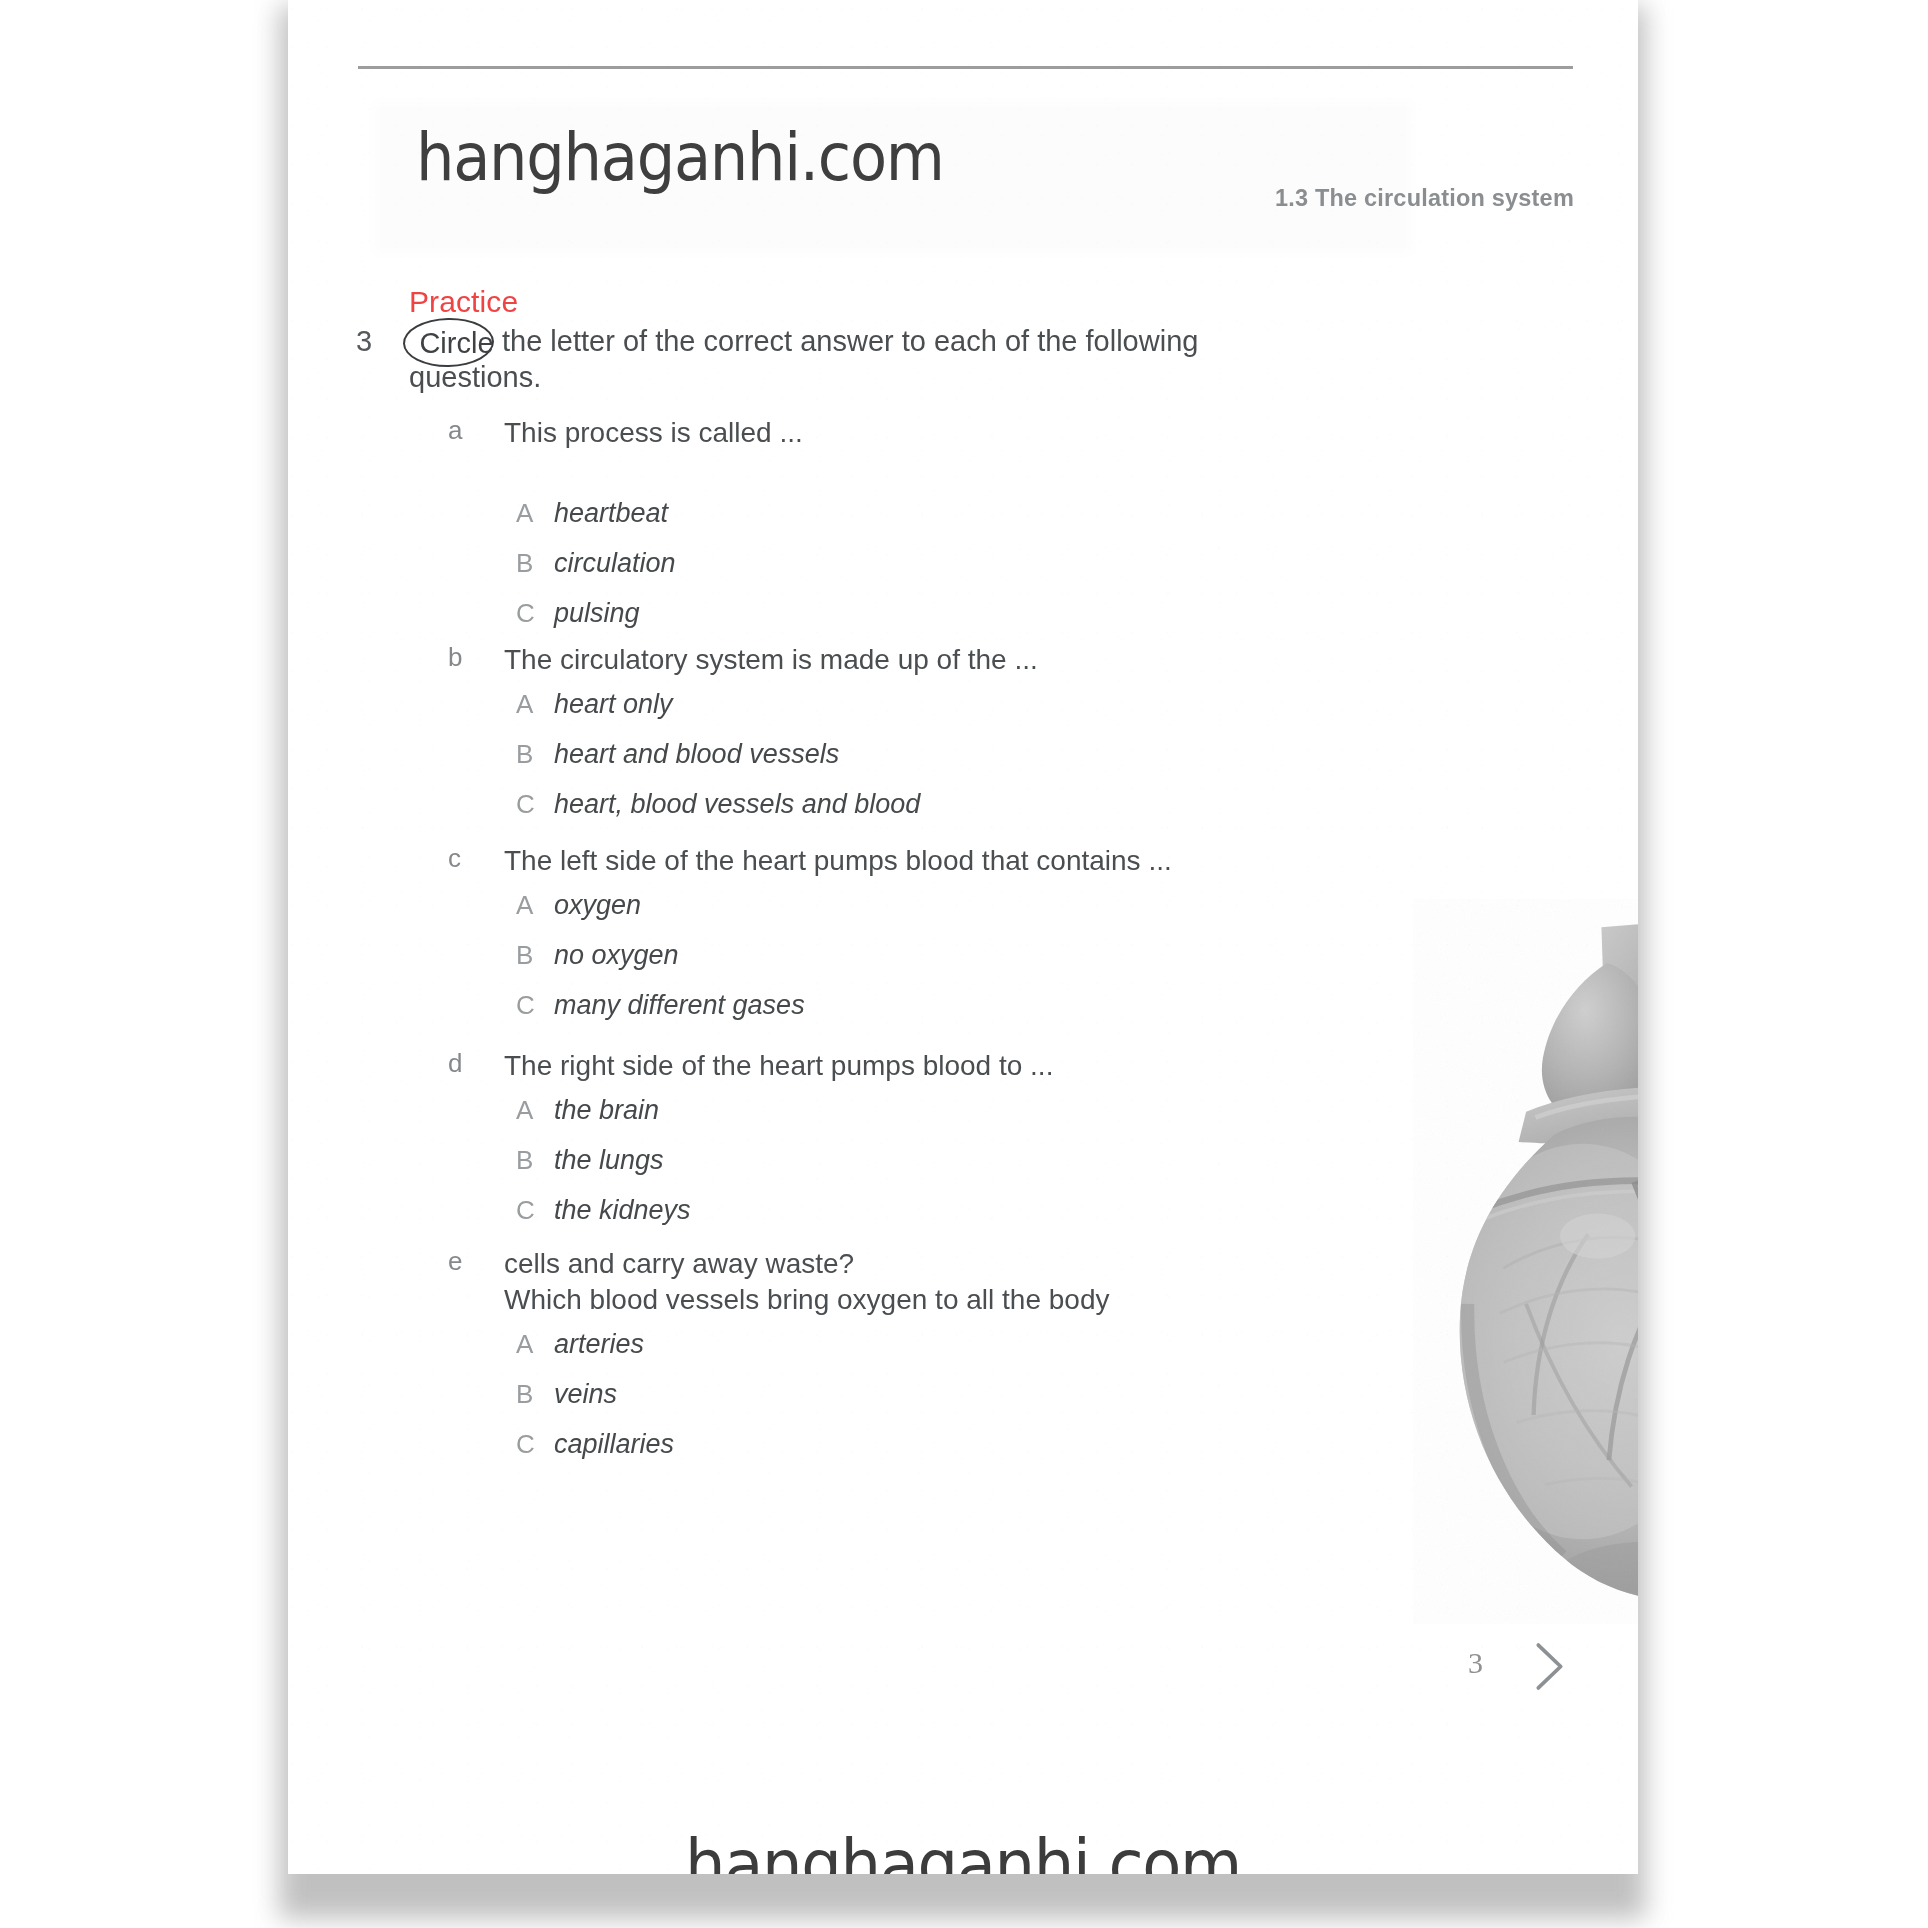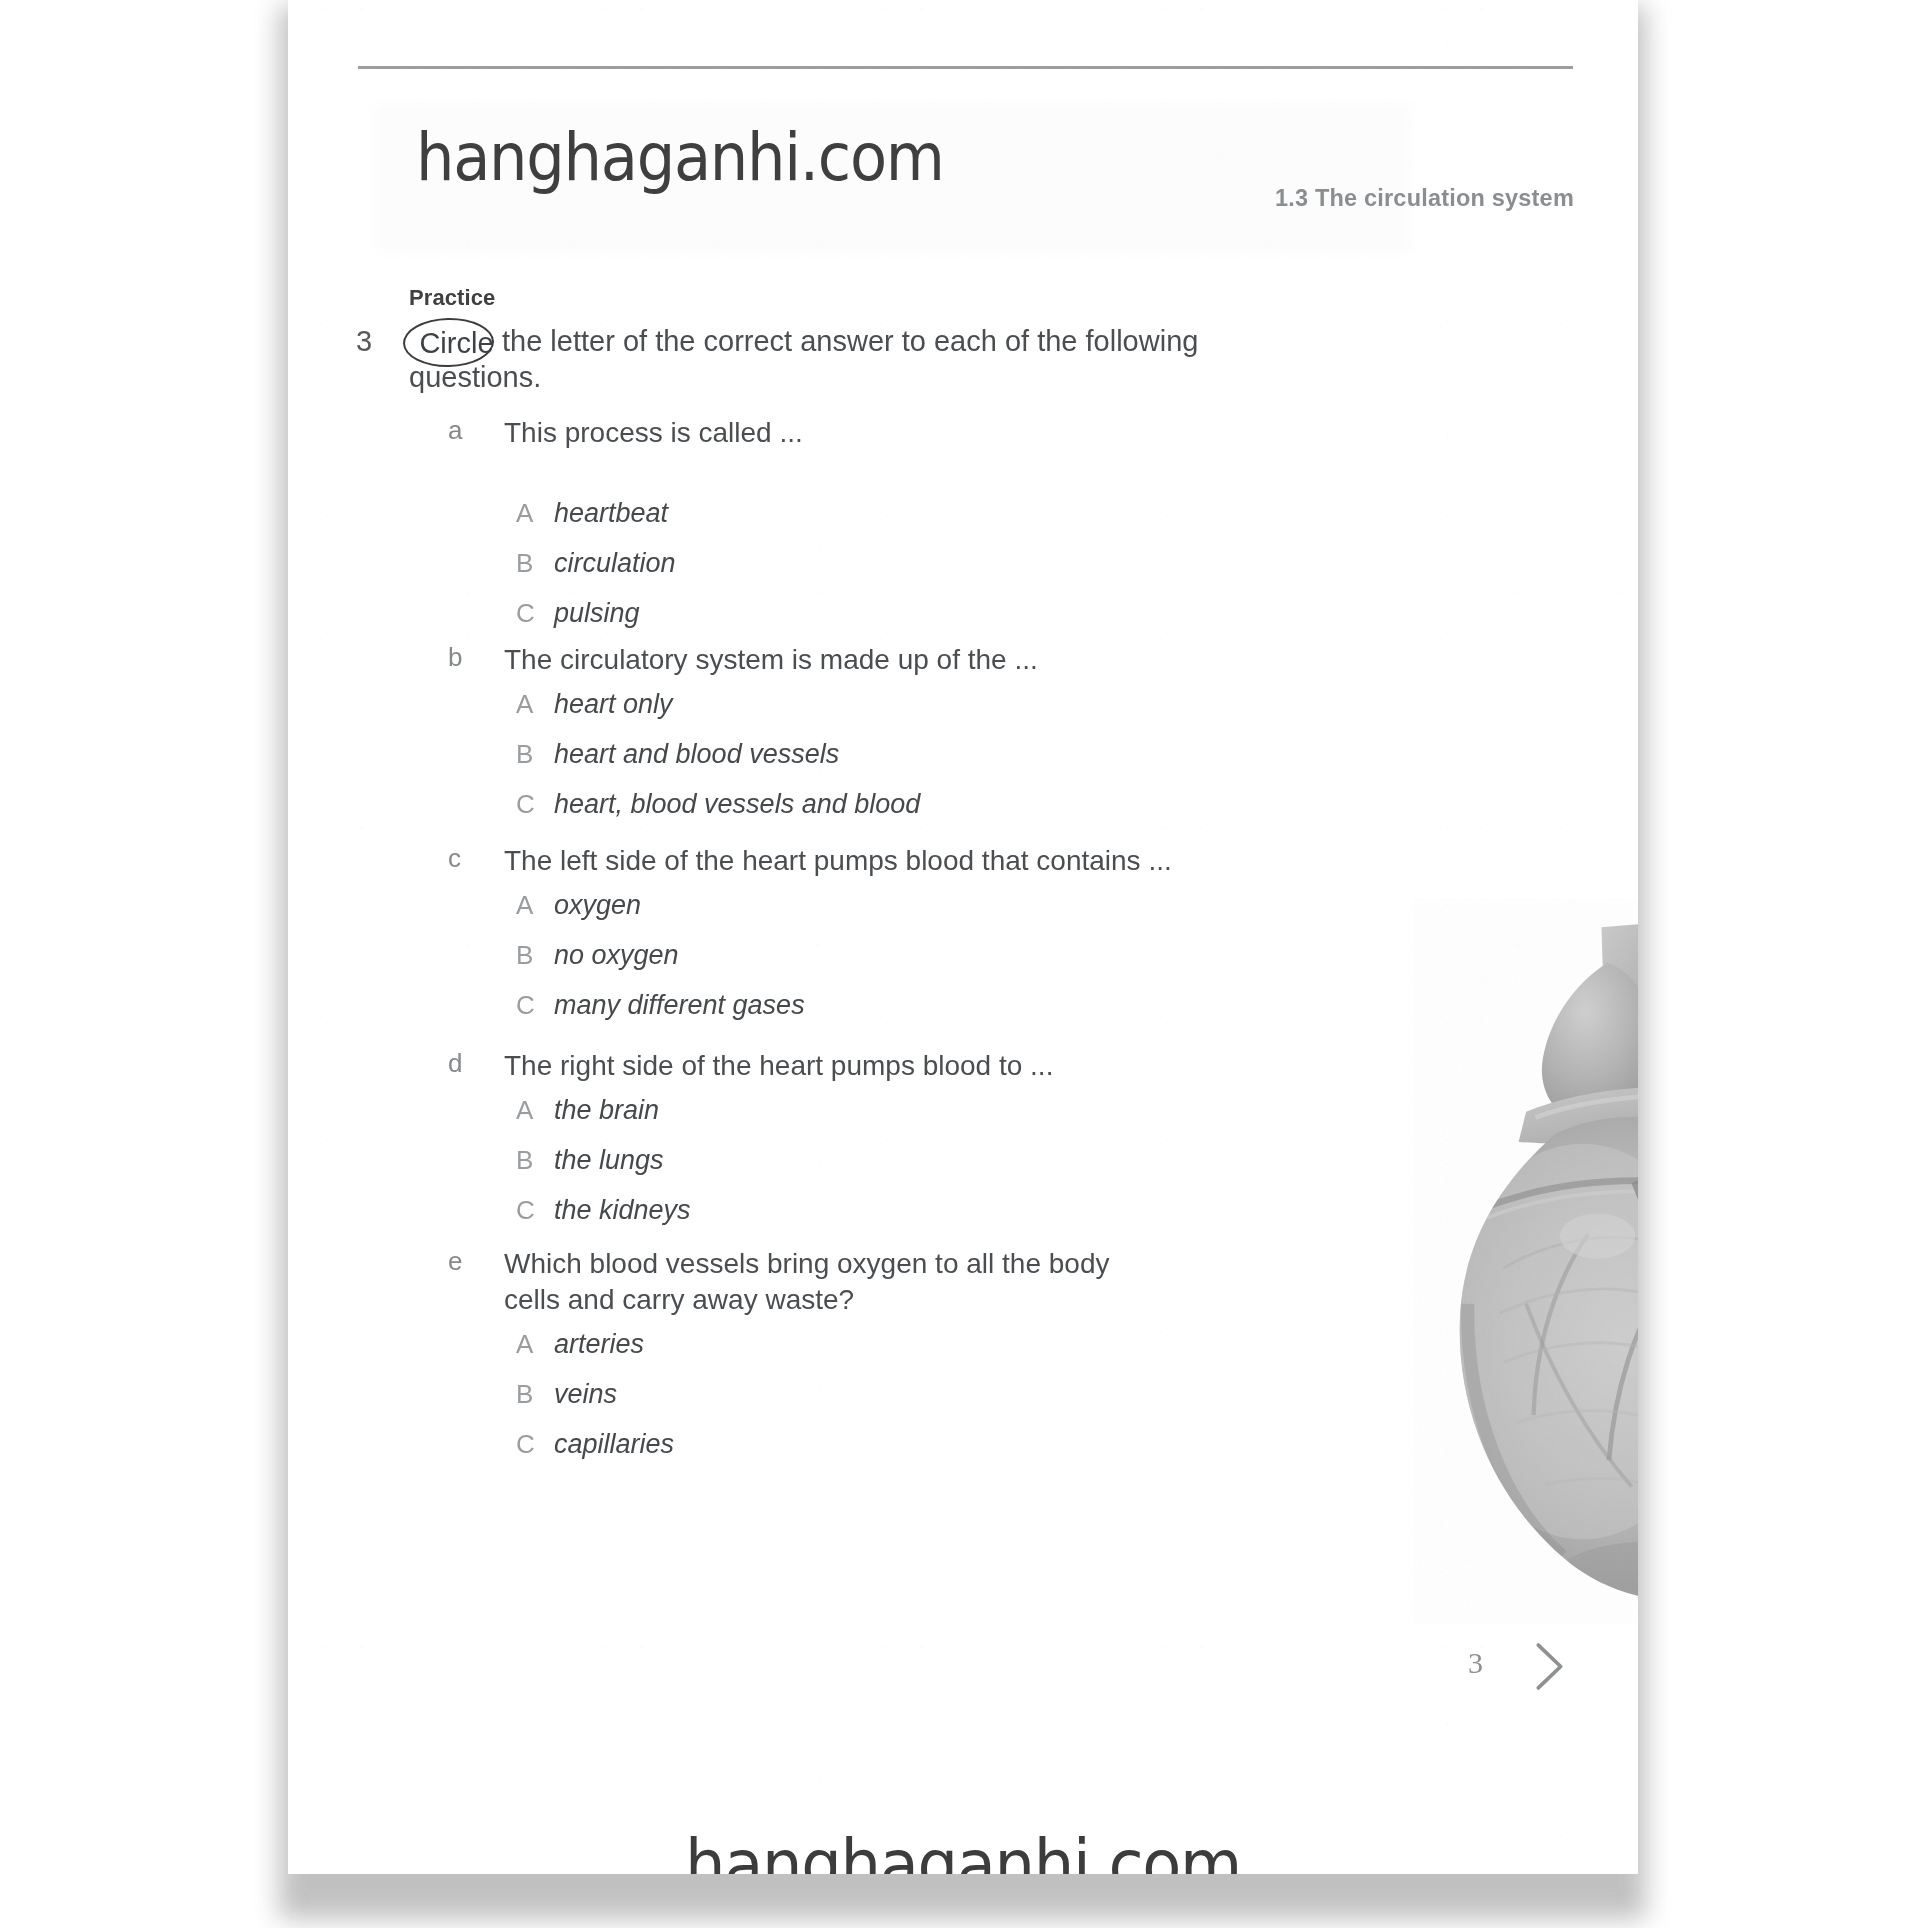--- a/index.html
+++ b/index.html
@@ -123,23 +123,23 @@
     position: absolute;
     left: 0;
     top: 0;
     width: 100%;
   }
 
   #practice-heading {
     position: absolute;
     left: 121px;
     top: 285px;
-    font-size: 22px;
-    font-weight: bold;
-    color: #404040;
+    font-size: 30px;
+    font-weight: normal;
+    color: #ef4444;
     letter-spacing: 0.1px;
   }
 
   
   #q-number {
     position: absolute;
     left: 68px;
     top: 325px;
     font-size: 29px;
     color: #56595b;
@@ -363,22 +363,22 @@
               </div>
               <div class="option" style="height: 38px; margin-bottom: 12.2px;">
                 <span class="opt-letter">C</span>
                 <span class="opt-text">the kidneys</span>
               </div>
             </div>
           </div>
           <div class="subq" style="top: 1246px;">
             <div class="subq-letter">e</div>
             <div class="subq-text">
+              <div>cells and carry away waste?</div>
               <div>Which blood vessels bring oxygen to all the body</div>
-              <div>cells and carry away waste?</div>
             </div>
             <div class="options" style="top: 83px;">
               <div class="option" style="height: 38px; margin-bottom: 12.2px;">
                 <span class="opt-letter">A</span>
                 <span class="opt-text">arteries</span>
               </div>
               <div class="option" style="height: 38px; margin-bottom: 12.2px;">
                 <span class="opt-letter">B</span>
                 <span class="opt-text">veins</span>
               </div>

